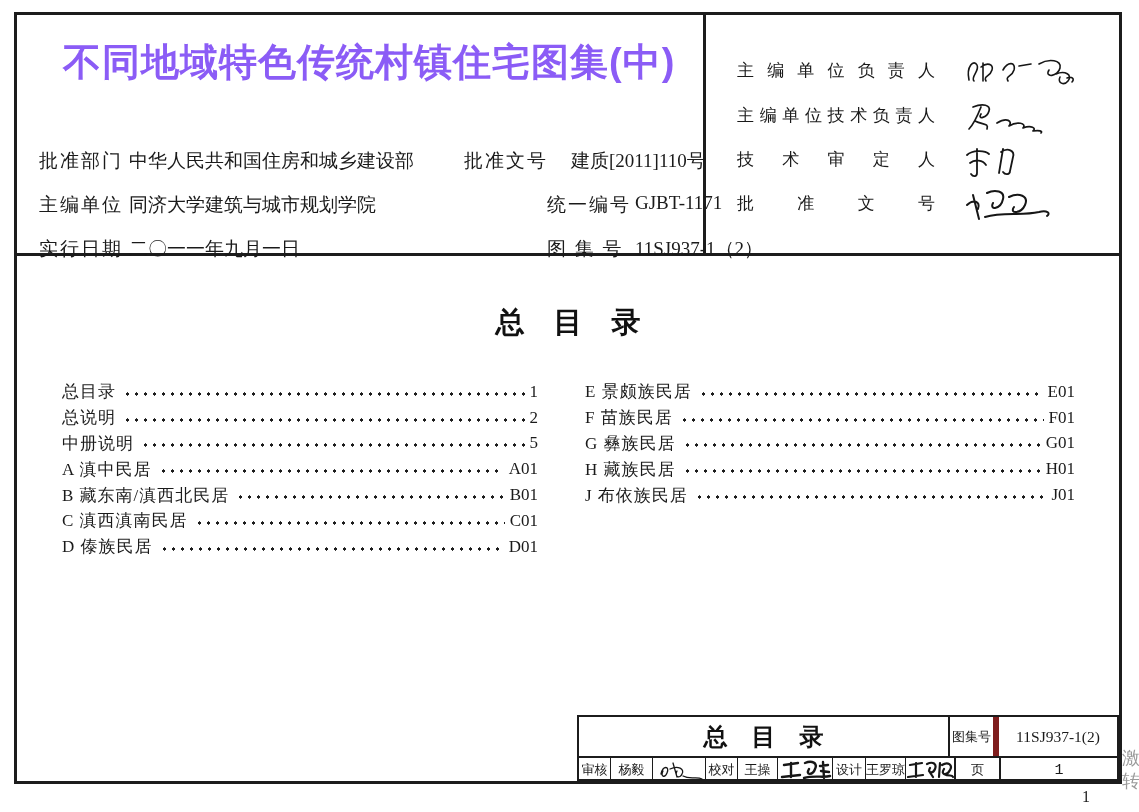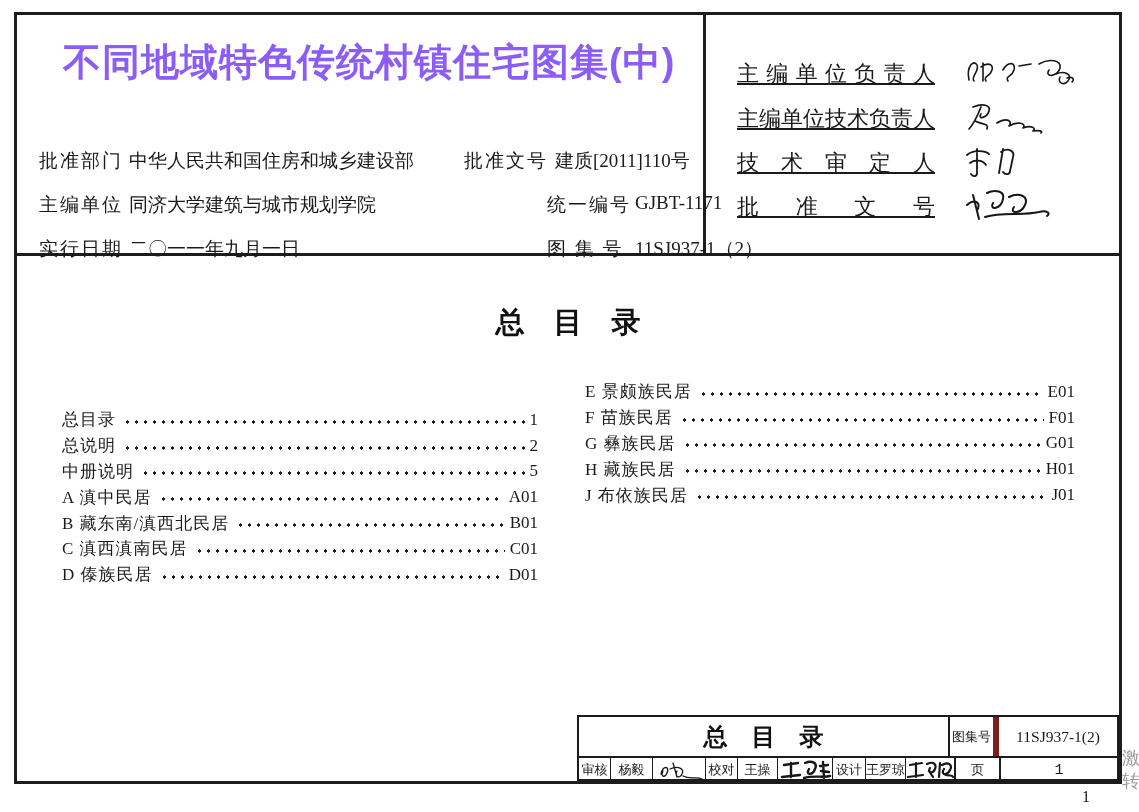--- a/index.html
+++ b/index.html
@@ -20,42 +20,42 @@
   .atlas-title{
     position:absolute;left:46px;top:22px;width:620px;
     font-family:"Liberation Sans","DejaVu Sans",sans-serif;
     font-weight:bold;font-size:38px;letter-spacing:1px;white-space:nowrap;color:#8b5cf6;
   }
   .meta-row{position:absolute;left:22px;width:660px;height:26px;font-size:19px;white-space:nowrap;margin-top:32px;}
   .meta-row .lbl{position:absolute;left:0;letter-spacing:2px;}
   .meta-row .val{position:absolute;left:90px;}
   .meta-row .lbl2{position:absolute;letter-spacing:2px;}
   .meta-row .val2{position:absolute;}
-  .mr0{top:101px;} .mr0 .lbl2{left:425px;} .mr0 .val2{left:516px;text-align:center;}
+  .mr0{top:101px;} .mr0 .lbl2{left:425px;} .mr0 .val2{left:532px;text-align:center;}
   .mr1{top:145px;} .mr1 .lbl2{left:508px;} .mr1 .val2{left:596px;}
   .mr2{top:189px;} .mr2 .lbl2{left:508px;} .mr2 .val2{left:596px;}
 
   
   .official-row{position:absolute;left:720px;width:382px;height:34px;}
   .official-row .olbl{
-    display:inline-block;width:198px;font-size:22px;
-    text-align:justify;text-align-last:justify;vertical-align:middle;text-decoration:underline;
+    display:inline-block;width:198px;font-size:17px;
+    text-align:justify;text-align-last:justify;vertical-align:middle;
   }
   .official-row svg{position:absolute;left:222px;top:-9px;}
   .or0{top:44px;} .or1{top:89px;} .or2{top:133px;} .or3{top:177px;}
   .sig path{fill:none;stroke:#161616;stroke-linecap:round;stroke-linejoin:round;}
 
   
   .toc-heading{
     position:absolute;left:0;right:0;top:288px;text-align:center;
     font-family:"Liberation Sans","DejaVu Sans",sans-serif;
     font-weight:bold;font-size:29px;color:#111;
   }
   .toc-col{position:absolute;top:364px;font-size:17px;}
-  .toc-col-left{left:45px;width:476px;margin-top:28px;}
+  .toc-col-left{left:45px;width:476px;}
   .toc-col-right{left:568px;width:490px;}
   .toc-entry{display:flex;align-items:center;height:25.8px;white-space:nowrap;}
   .toc-entry .t{flex:0 0 auto;letter-spacing:1px;}
   .toc-entry .leader{
     flex:1 1 auto;height:6px;margin:4px 5px 0 5px;align-self:center;
     background-image:radial-gradient(circle,#1b1b1b 1.45px,transparent 1.8px);
     background-size:9px 6px;background-repeat:repeat-x;background-position:2px center;
   }
   .toc-entry .p{flex:0 0 auto;font-family:"Liberation Serif","DejaVu Serif",serif;}
 

